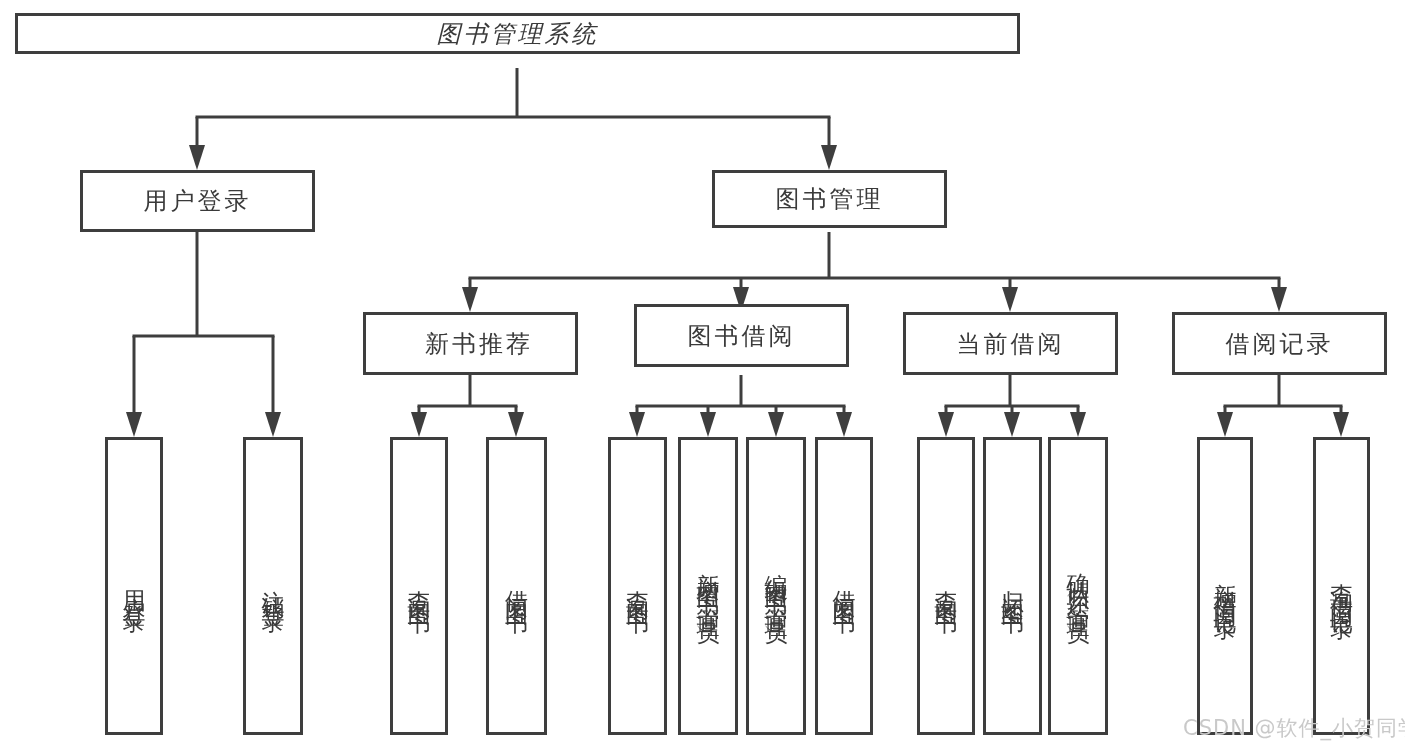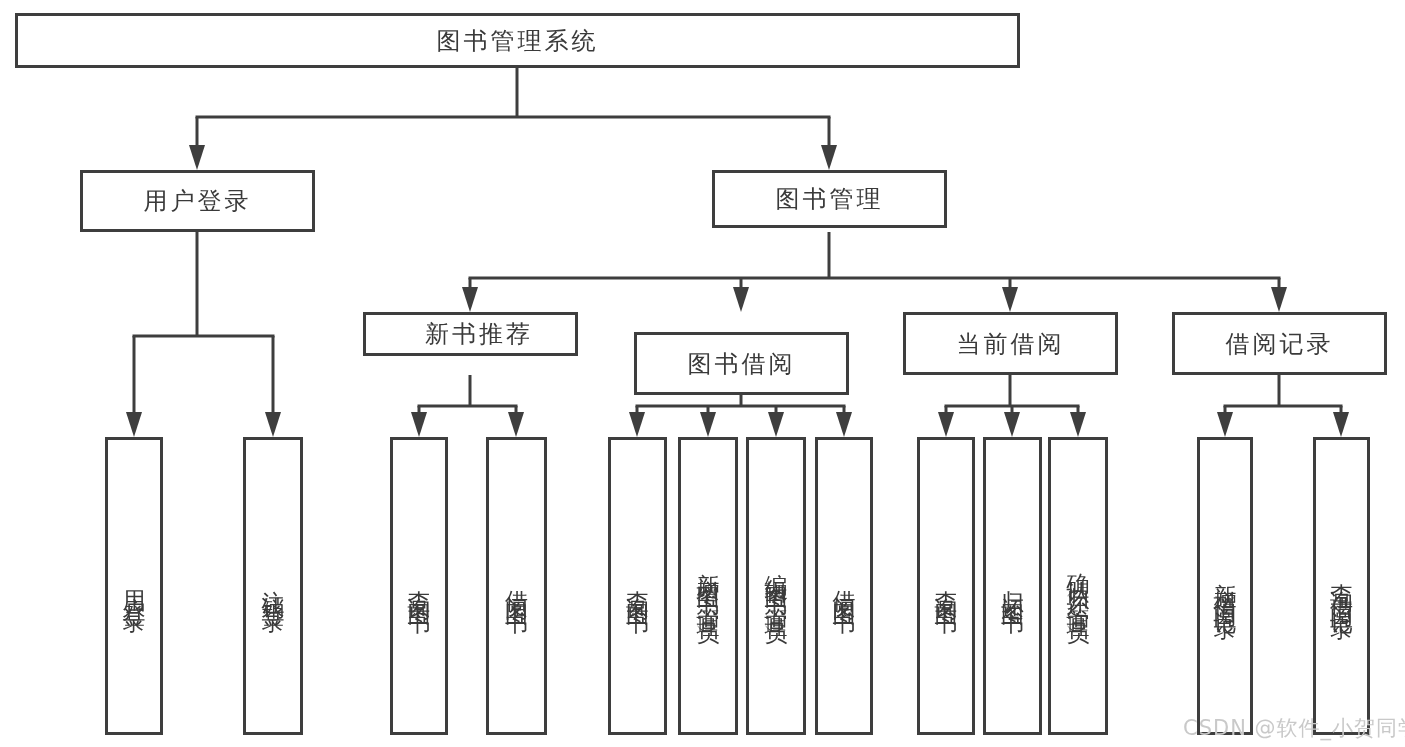--- a/index.html
+++ b/index.html
@@ -111,27 +111,27 @@
       <line x1="1078" y1="406" x2="1078" y2="429" stroke="#3e3e3e" stroke-width="3"></line>
       <polygon points="1078,437 1070,412 1086,412" fill="#3e3e3e"></polygon>
       <line x1="1279" y1="375" x2="1279" y2="406" stroke="#3e3e3e" stroke-width="3"></line>
       <line x1="1223.5" y1="406" x2="1342.5" y2="406" stroke="#3e3e3e" stroke-width="3"></line>
       <line x1="1225" y1="406" x2="1225" y2="429" stroke="#3e3e3e" stroke-width="3"></line>
       <polygon points="1225,437 1217,412 1233,412" fill="#3e3e3e"></polygon>
       <line x1="1341" y1="406" x2="1341" y2="429" stroke="#3e3e3e" stroke-width="3"></line>
       <polygon points="1341,437 1333,412 1349,412" fill="#3e3e3e"></polygon>
     </svg>
 
-  <div class="node" style="left:15px; top:13px; width:1005px; height:55px;">图书管理系统</div>
+  <div class="node" style="left:15px; top:13px; width:1005px; height:41px;font-style:italic;">图书管理系统</div>
 
   <div class="node" style="left:80px; top:170px; width:235px; height:62px;">用户登录</div>
   <div class="node" style="left:712px; top:170px; width:235px; height:58px;">图书管理</div>
 
-  <div class="node" style="left:363px; top:312px; width:215px; height:44px;padding-left:17px;">新书推荐</div>
-  <div class="node" style="left:634px; top:332px; width:215px; height:63px;">图书借阅</div>
+  <div class="node" style="left:363px; top:312px; width:215px; height:63px;padding-left:17px;">新书推荐</div>
+  <div class="node" style="left:634px; top:304px; width:215px; height:63px;">图书借阅</div>
   <div class="node" style="left:903px; top:312px; width:215px; height:63px;">当前借阅</div>
   <div class="node" style="left:1172px; top:312px; width:215px; height:63px;">借阅记录</div>
 
   <div class="node leaf" style="left:105px; top:437px; width:58px; height:298px;">用户登录</div>
   <div class="node leaf" style="left:243px; top:437px; width:60px; height:298px;">注销登录</div>
 
   <div class="node leaf" style="left:390px; top:437px; width:58px; height:298px;">查询图书</div>
   <div class="node leaf" style="left:486px; top:437px; width:61px; height:298px;">借阅图书</div>
 
   <div class="node leaf" style="left:608px; top:437px; width:59px; height:298px;">查询图书</div>

